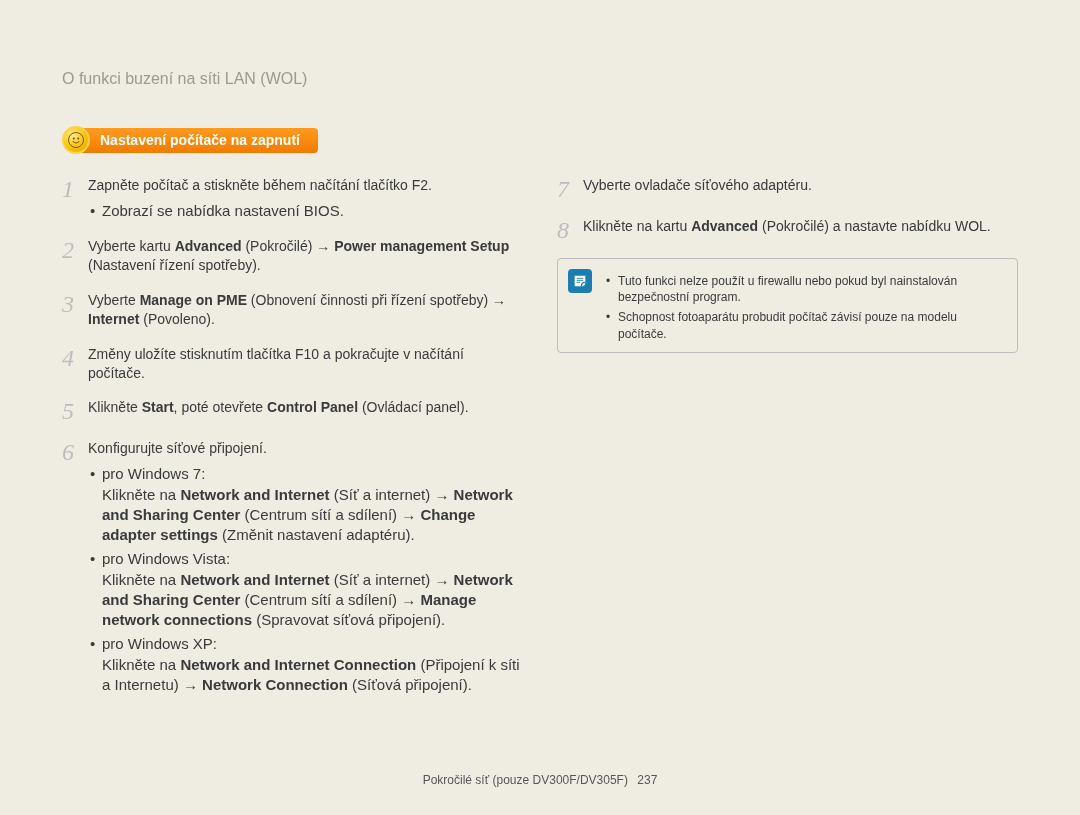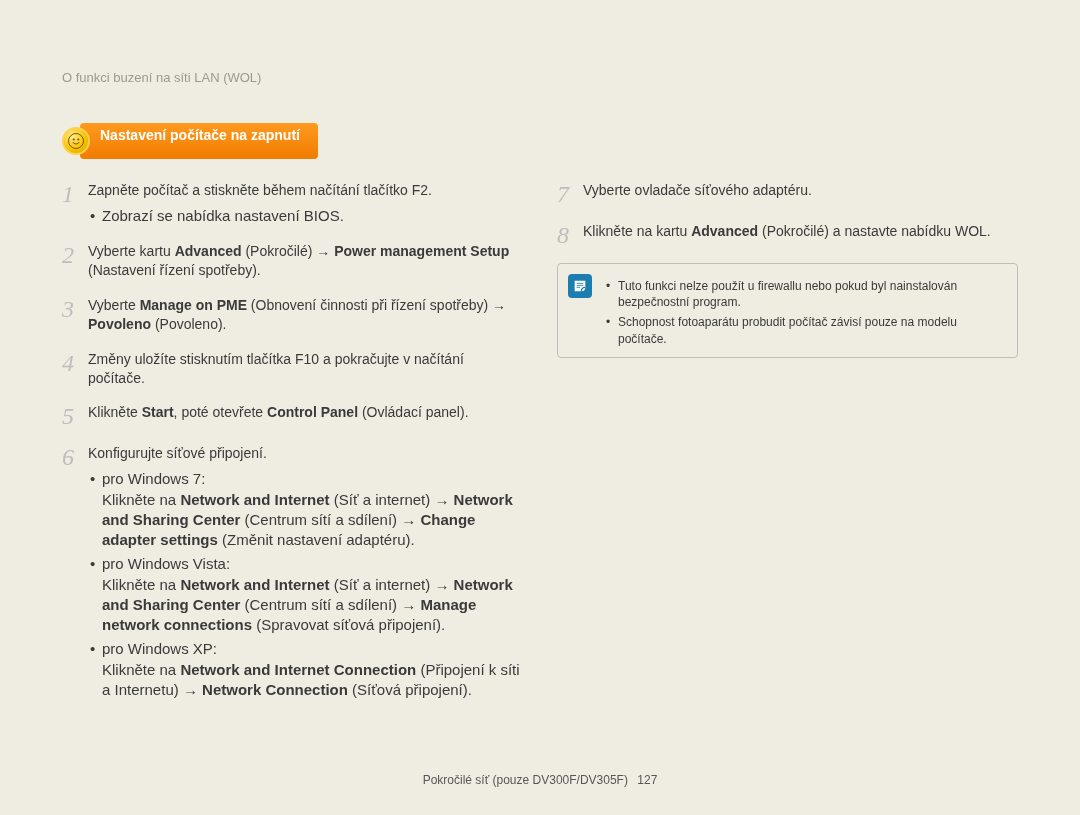--- a/index.html
+++ b/index.html
@@ -7,21 +7,21 @@
   body {
     background: #efede2;
     font-family: Arial, Helvetica, sans-serif;
     color: #3a3a3a;
     font-size: 14px;
     padding: 70px 62px 0 62px;
     position: relative;
   }
   .page-title {
     color: #9c9a8f;
-    font-size: 13px;
+    font-size: 16px;
     margin-bottom: 38px;
     font-weight: 400;
   }
   .badge-row {
     display: flex;
     align-items: center;
     margin-bottom: 22px;
   }
   .badge-icon {
     width: 28px; height: 28px;
@@ -32,21 +32,21 @@
     margin-right: 4px;
     z-index: 2;
     position: relative;
   }
   .badge-icon svg { width: 18px; height: 18px; }
   .badge-label {
     background: linear-gradient(#ff9a1f, #f07c00);
     color: #fff;
     font-weight: 700;
     font-size: 14px;
-    padding: 4px 18px 16px 20px;
+    padding: 4px 18px 5px 20px;
     border-radius: 4px;
     margin-left: -14px;
     z-index: 1;
   }
   .columns {
     display: flex;
     gap: 34px;
   }
   .col { flex: 1; }
   .step {
@@ -141,21 +141,21 @@
         <div class="step-body">Zapněte počítač a stiskněte během načítání tlačítko F2.<ul class="sub">
             <li>Zobrazí se nabídka nastavení BIOS.</li>
           </ul></div>
       </div>
       <div class="step">
         <div class="step-num">2</div>
         <div class="step-body">Vyberte kartu <b>Advanced</b> (Pokročilé) <span class="arrow">→</span> <b>Power management Setup</b> (Nastavení řízení spotřeby).</div>
       </div>
       <div class="step">
         <div class="step-num">3</div>
-        <div class="step-body">Vyberte <b>Manage on PME</b> (Obnovení činnosti při řízení spotřeby) <span class="arrow">→</span> <b>Povoleno</b> (Povoleno).</div>
+        <div class="step-body">Vyberte <b>Manage on PME</b> (Obnovení činnosti při řízení spotřeby) <span class="arrow">→</span> <b>Internet</b> (Povoleno).</div>
       </div>
       <div class="step">
         <div class="step-num">4</div>
         <div class="step-body">Změny uložíte stisknutím tlačítka F10 a pokračujte v načítání počítače.</div>
       </div>
       <div class="step">
         <div class="step-num">5</div>
         <div class="step-body">Klikněte <b>Start</b>, poté otevřete <b>Control Panel</b> (Ovládací panel).</div>
       </div>
       <div class="step">
@@ -189,14 +189,14 @@
         <ul>
           <li>Tuto funkci nelze použít u firewallu nebo pokud byl nainstalován bezpečnostní program.</li>
           <li>Schopnost fotoaparátu probudit počítač závisí pouze na modelu počítače.</li>
         </ul>
       </div>
     </div>
 </div>
 
 <div class="footer">
   <span>Pokročilé síť (pouze DV300F/DV305F)</span>
-  <span class="pnum">127</span>
+  <span class="pnum">237</span>
 </div>
 
 </body></html>

